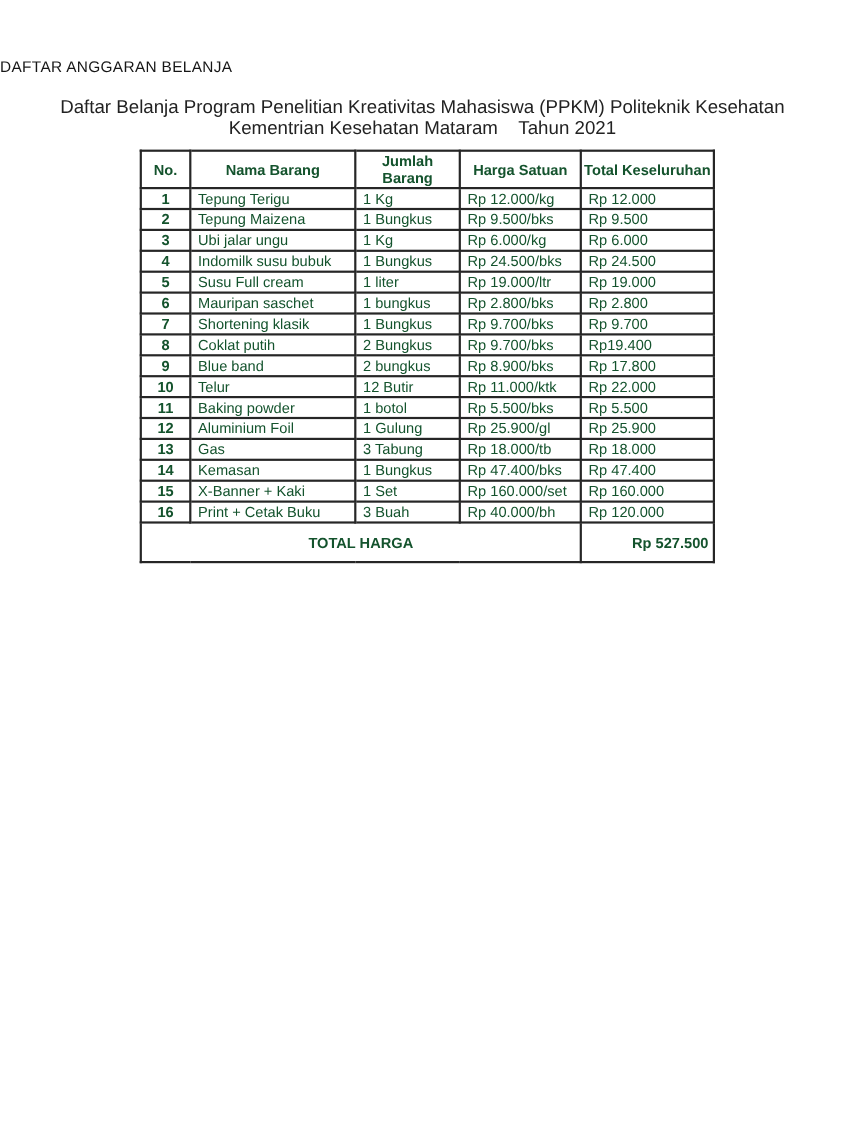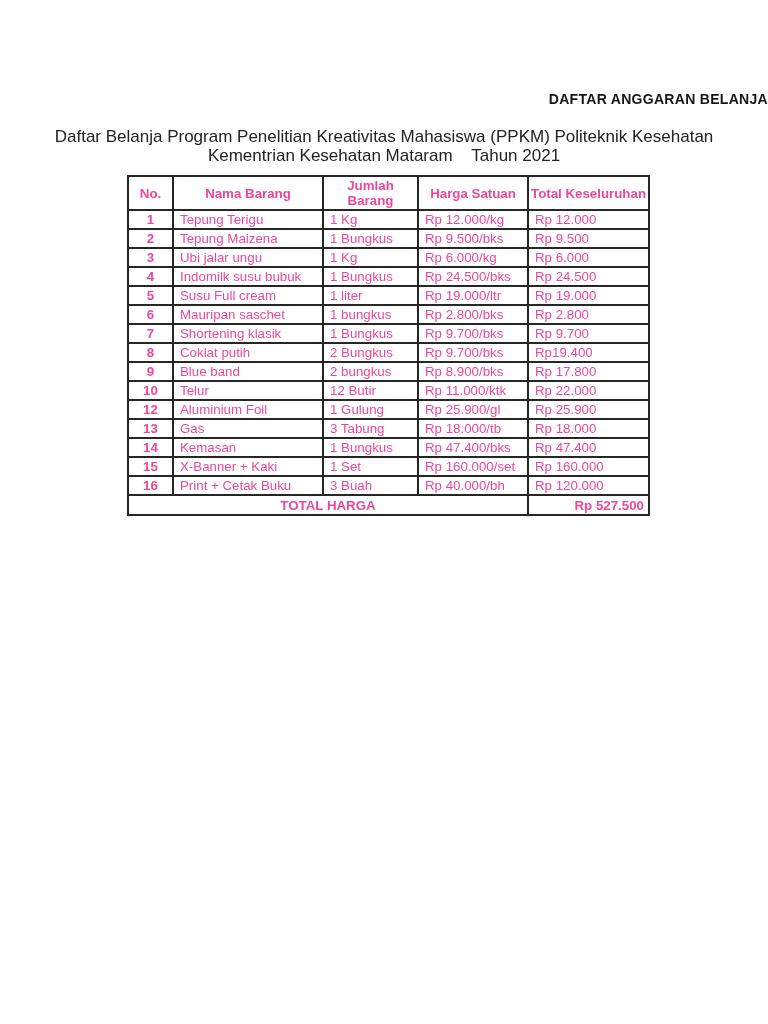--- a/index.html
+++ b/index.html
@@ -7,43 +7,43 @@
   .page {
     position: relative;
     width: 768px;
     height: 1024px;
     background: #ffffff;
     overflow: hidden;
     font-family: "Liberation Sans", "DejaVu Sans", sans-serif;
     color: #1c1c1c;
   }
   .doc-title {
-    padding-top: 92px;
-    text-align: right;
+    padding-top: 53px;
+    text-align: left;
     font-size: 14px;
     line-height: 15px;
-    font-weight: bold;
+    font-weight: normal;
     letter-spacing: 0.3px;
     color: #161616;
   }
   .doc-subtitle {
     margin-top: 21px;
     text-align: center;
     font-size: 17px;
     line-height: 18.5px;
     color: #222222;
   }
   .doc-subtitle .line2 { white-space: pre; }
   table.budget {
     margin: 10px 0 0 127px;
     border-collapse: collapse;
     table-layout: fixed;
     width: 521px;
     font-size: 13.3px;
-    color: #ec4899;
+    color: #14532d;
   }
   table.budget col.w-no    { width: 45px; }
   table.budget col.w-nama  { width: 150px; }
   table.budget col.w-jumlah{ width: 95px; }
   table.budget col.w-harga { width: 110px; }
   table.budget col.w-total { width: 121px; }
   table.budget th, table.budget td {
     border: 2px solid #262626;
     overflow: hidden;
     white-space: nowrap;
@@ -63,21 +63,21 @@
     padding: 1px 4px 1px 6px;
     text-align: left;
     vertical-align: middle;
   }
   table.budget tbody td.c-no {
     text-align: center;
     font-weight: bold;
     padding: 1px 2px;
   }
   table.budget tfoot td {
-    height: 20px;
+    height: 36px;
     font-weight: bold;
     vertical-align: middle;
   }
   table.budget tfoot td.f-label { text-align: center; padding: 1px 2px; }
   table.budget tfoot td.f-value { text-align: right; padding: 1px 4px 1px 6px; }
 </style>
 </head>
 <body>
 
 <div class="page">
@@ -171,20 +171,27 @@
           <td class="c-total">Rp 17.800</td>
         </tr>
         <tr>
           <td class="c-no">10</td>
           <td class="c-nama">Telur</td>
           <td class="c-jumlah">12 Butir</td>
           <td class="c-harga">Rp 11.000/ktk</td>
           <td class="c-total">Rp 22.000</td>
         </tr>
         <tr>
+          <td class="c-no">11</td>
+          <td class="c-nama">Baking powder</td>
+          <td class="c-jumlah">1 botol</td>
+          <td class="c-harga">Rp 5.500/bks</td>
+          <td class="c-total">Rp 5.500</td>
+        </tr>
+        <tr>
           <td class="c-no">12</td>
           <td class="c-nama">Aluminium Foil</td>
           <td class="c-jumlah">1 Gulung</td>
           <td class="c-harga">Rp 25.900/gl</td>
           <td class="c-total">Rp 25.900</td>
         </tr>
         <tr>
           <td class="c-no">13</td>
           <td class="c-nama">Gas</td>
           <td class="c-jumlah">3 Tabung</td>

